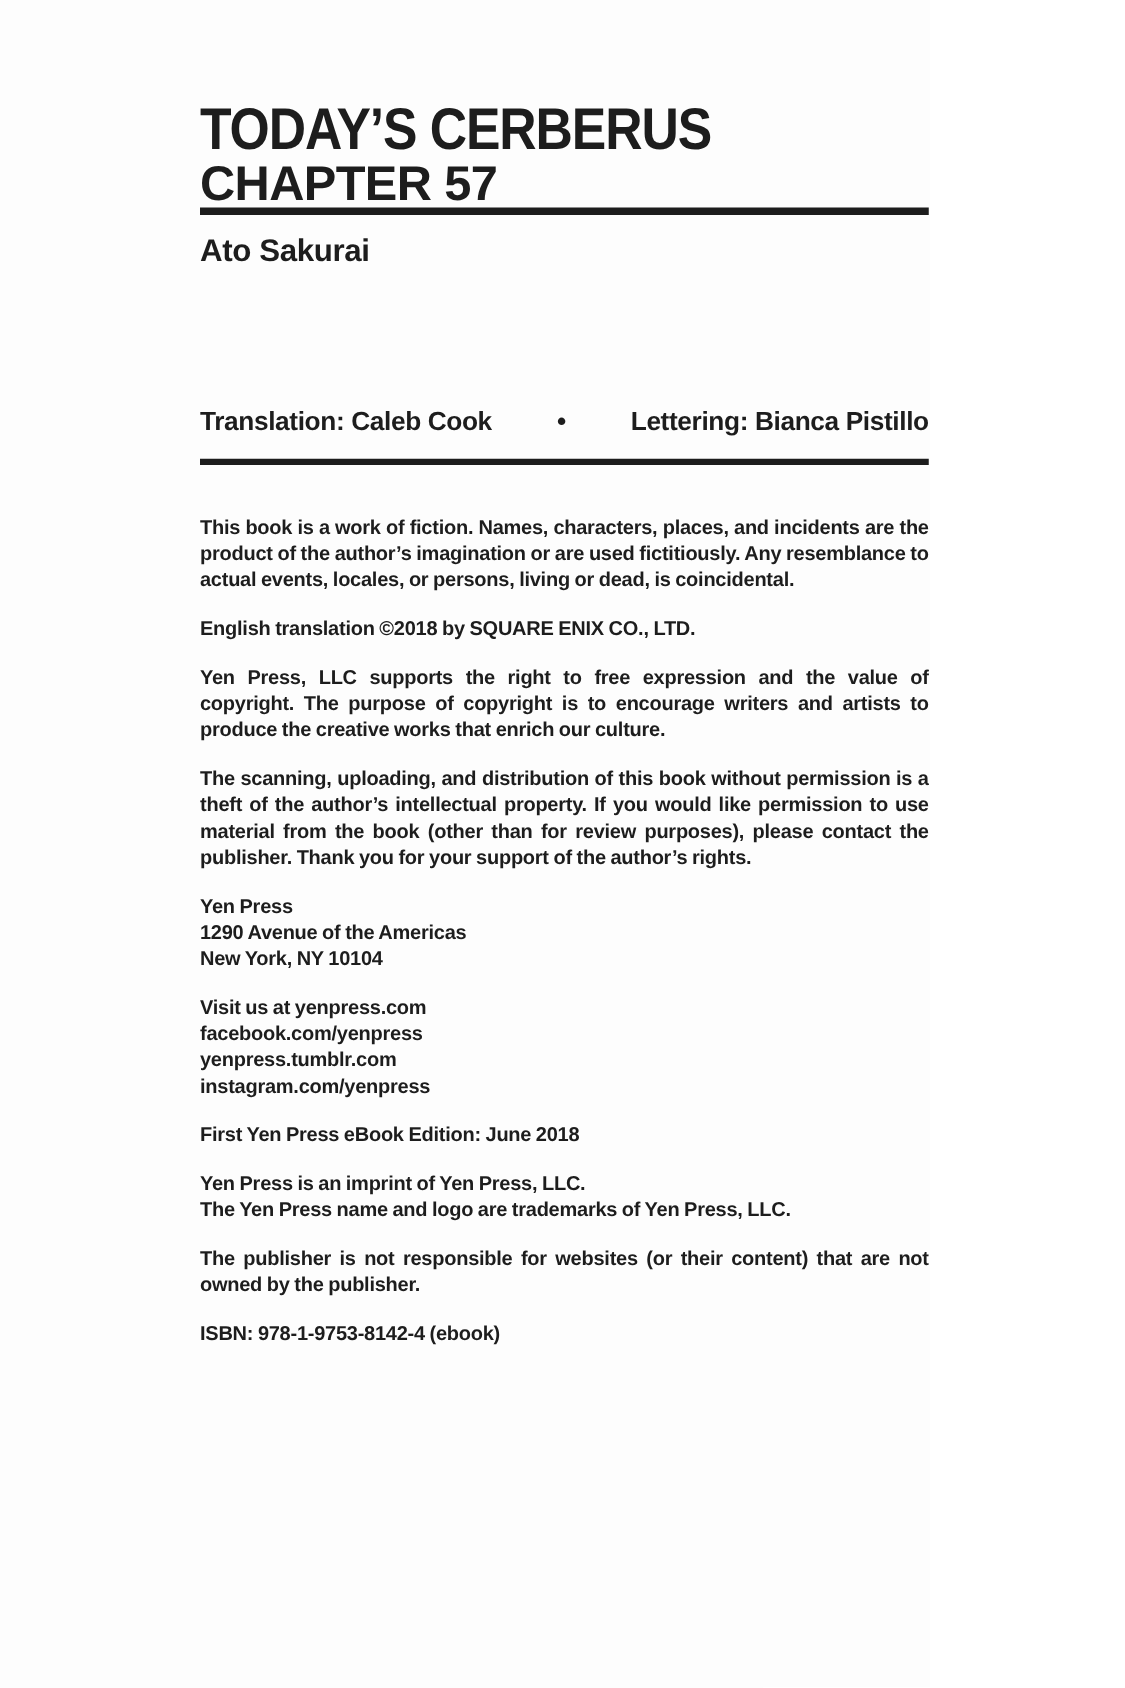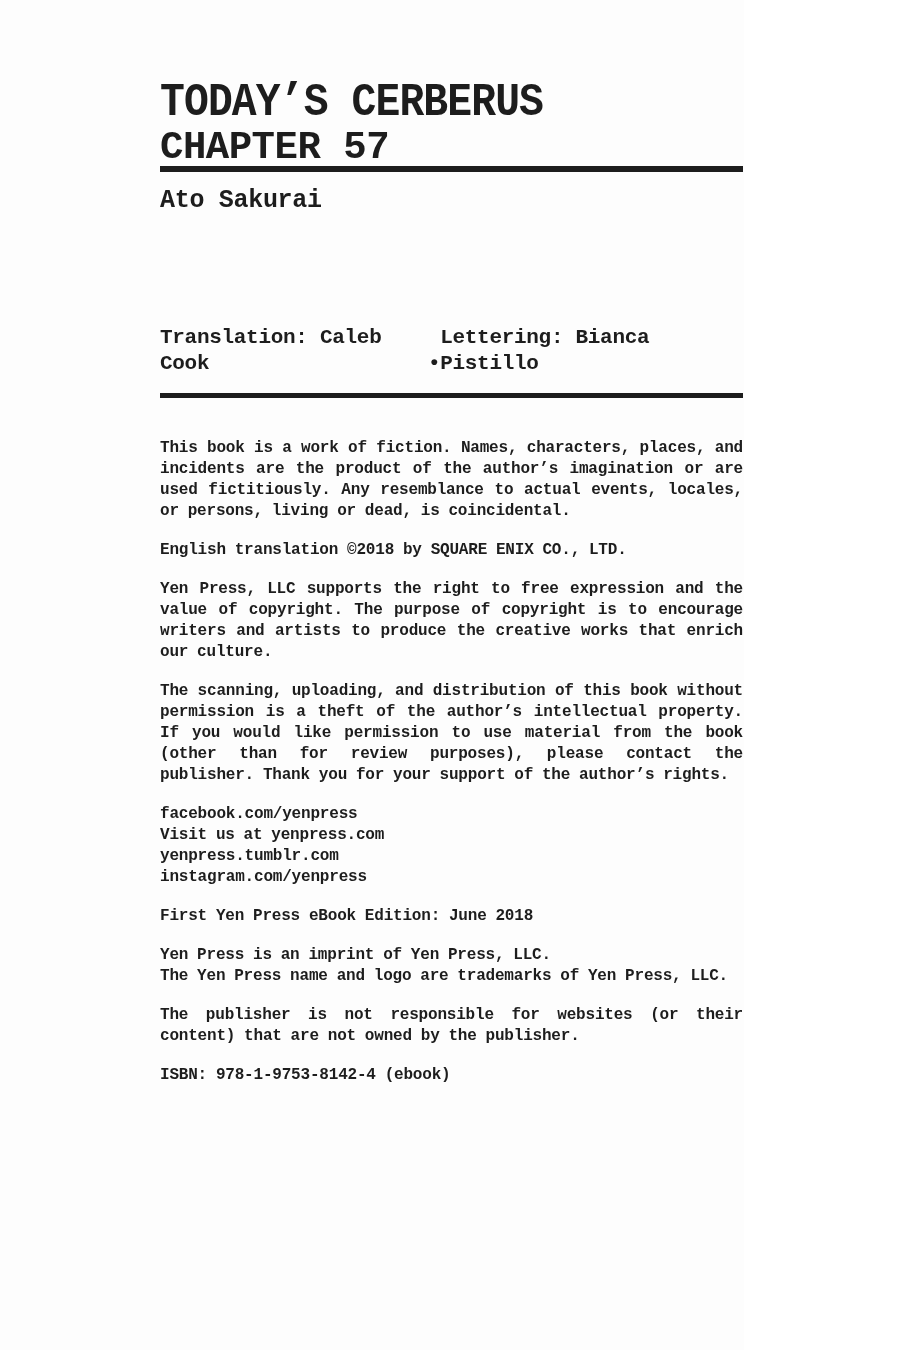--- a/index.html
+++ b/index.html
@@ -6,21 +6,21 @@
     margin: 0;
     padding: 0;
     background: #ffffff;
   }
   .page {
     position: relative;
     width: 744px;
     height: 1350px;
     background: #fdfdfd;
     color: #1d1d1d;
-    font-family: Liberation Mono, monospace;
+    font-family: Liberation Sans, sans-serif;
     font-weight: 700;
     overflow: hidden;
   }
   .content {
     position: absolute;
     left: 160px;
     top: 0;
     width: 583px;
     padding-top: 80px;
   }
@@ -107,24 +107,29 @@
 
       <p>This book is a work of fiction. Names, characters, places, and incidents are the product of the author’s imagination or are used fictitiously. Any resemblance to actual events, locales, or persons, living or dead, is coincidental.</p>
 
 
       <p>English translation ©2018 by SQUARE ENIX CO., LTD.</p>
 
       <p>Yen Press, LLC supports the right to free expression and the value of copyright. The purpose of copyright is to encourage writers and artists to produce the creative works that enrich our culture.</p>
 
       <p>The scanning, uploading, and distribution of this book without permission is a theft of the author’s intellectual property. If you would like permission to use material from the book (other than for review purposes), please contact the publisher. Thank you for your support of the author’s rights.</p>
 
+      <div class="block">
+        <div class="line">Yen Press</div>
+        <div class="line">1290 Avenue of the Americas</div>
+        <div class="line">New York, NY 10104</div>
+      </div>
 
       <div class="block">
+        <div class="line">Visit us at yenpress.com</div>
         <div class="line">facebook.com/yenpress</div>
-        <div class="line">Visit us at yenpress.com</div>
         <div class="line">yenpress.tumblr.com</div>
         <div class="line">instagram.com/yenpress</div>
       </div>
 
       <div class="block">
         <div class="line">First Yen Press eBook Edition: June 2018</div>
       </div>
 
       <div class="block">
         <div class="line">Yen Press is an imprint of Yen Press, LLC.</div>

